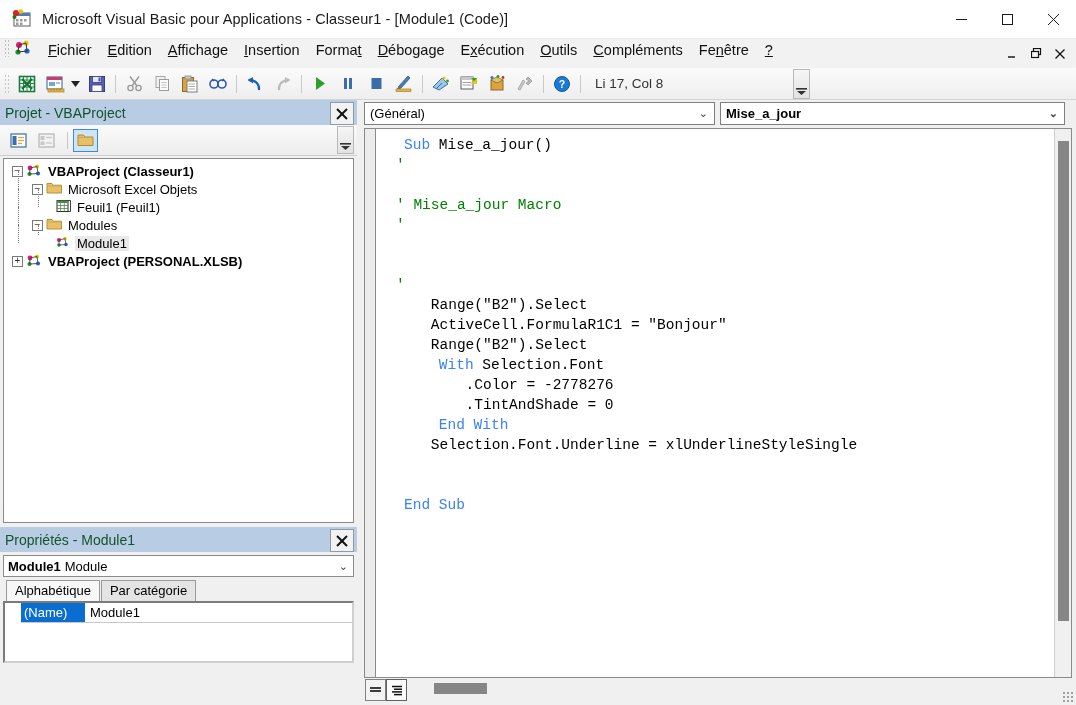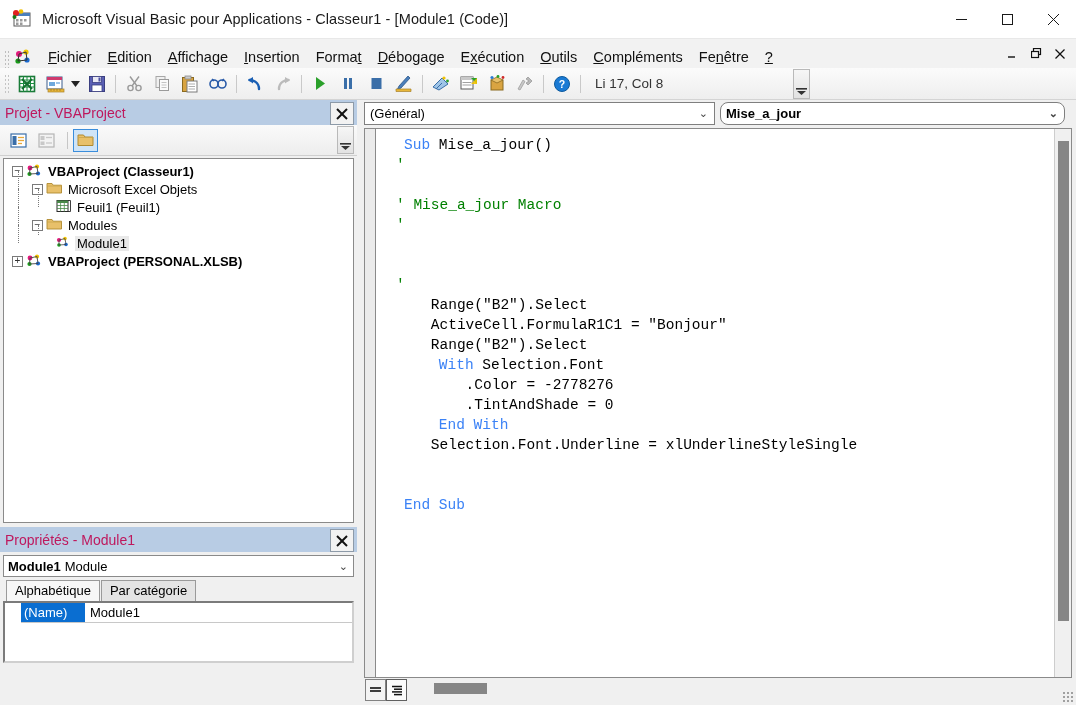--- a/index.html
+++ b/index.html
@@ -42,21 +42,21 @@
   .win-btn {
     width: 46px; height: 39px;
     display: flex; align-items: center; justify-content: center;
   }
 
   
   .menubar {
     position: absolute; left: 0; top: 39px;
     width: 1076px; height: 29px;
     background: #f2f2f2;
-    display: flex; align-items: flex-end;
+    display: flex; align-items: flex-start;
     box-sizing: border-box;
   }
   .menu-grip {
     width: 6px; height: 18px; margin-left: 4px; margin-right: 2px;
     background-image: radial-gradient(#bdbdbd 40%, transparent 41%);
     background-size: 3px 4px;
   }
   .vba-logo {
     width: 20px; height: 20px; margin: 0 6px 0 2px;
     position: relative; flex: 0 0 auto;
@@ -125,21 +125,21 @@
     width: 357px; height: 427px;
     background: #f0f0f0;
     box-sizing: border-box;
   }
   .panel-title {
     height: 25px; background: #b8cce4;
     display: flex; align-items: center;
     padding-left: 5px; box-sizing: border-box;
     position: relative;
   }
-  .panel-title-text { font-size: 14px; color: #be185d; }
+  .panel-title-text { font-size: 14px; color: #14532d; }
   .panel-close {
     position: absolute; right: 3px; top: 2px;
     width: 22px; height: 21px;
     background: #f2f2f2; border: 1px solid #8d9aa8;
     display: flex; align-items: center; justify-content: center;
     font-size: 15px; font-weight: bold; color: #111;
     font-family: "Liberation Sans", sans-serif;
     line-height: 1;
   }
   .proj-toolbar {
@@ -249,21 +249,21 @@
   .ccombo {
     background: #fff; border: 1px solid #7f7f7f;
     height: 23px; display: flex; align-items: center;
     padding-left: 5px; font-size: 13px; position: relative;
     box-sizing: border-box;
   }
   .ccombo .arrow {
     position: absolute; right: 6px; top: 4px; font-size: 11px; color: #444;
   }
   .ccombo.left { width: 351px; margin-right: 5px; align-items: center; }
-  .ccombo.right { width: 345px; font-weight: bold; border-radius: 8px; }
+  .ccombo.right { width: 345px; font-weight: bold; }
   .code-area {
     position: absolute; left: 3px; top: 28px;
     width: 708px; height: 550px;
     background: #ffffff;
     border: 1px solid #8a8a8a;
     box-sizing: border-box;
     display: flex;
   }
   .code-margin {
     width: 11px; background: #ebebeb;

